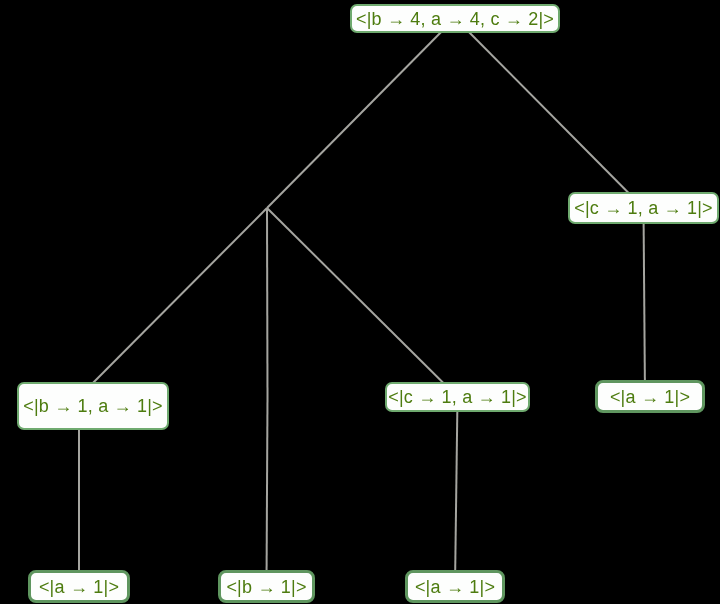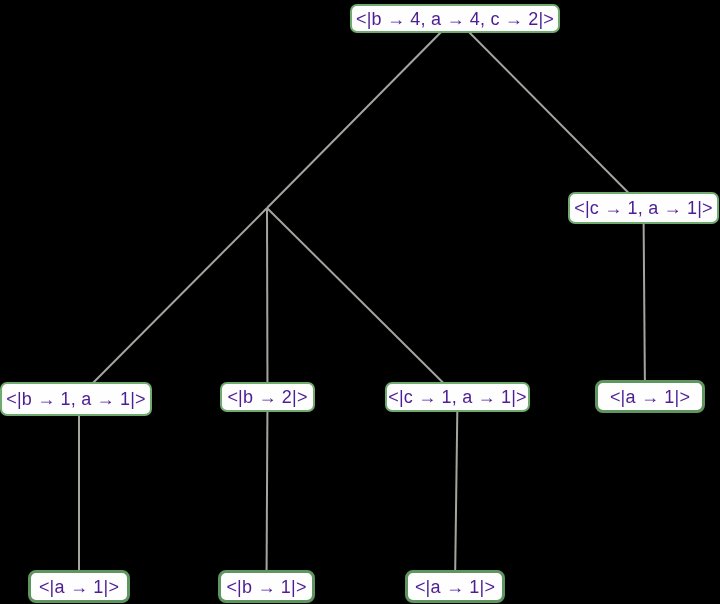--- a/index.html
+++ b/index.html
@@ -22,21 +22,21 @@
     width: 720px;
     height: 604px;
   }
   .node {
     position: absolute;
     box-sizing: border-box;
     display: flex;
     align-items: center;
     justify-content: center;
     background: #fdfefd;
-    color: #4c1d95;
+    color: #4d7c0f;
     font-size: 18px;
     line-height: 1;
     white-space: nowrap;
     letter-spacing: 0.2px;
   }
   .node.internal {
     border: 2px solid #6faa6f;
     border-radius: 7px;
   }
   .node.leaf {
@@ -59,23 +59,22 @@
     <line x1="79" y1="397" x2="79" y2="586" stroke="#a5a5a0" stroke-width="2"></line>
     <line x1="267.5" y1="397" x2="266.5" y2="586" stroke="#a5a5a0" stroke-width="2"></line>
     <line x1="457.5" y1="397" x2="455" y2="586" stroke="#a5a5a0" stroke-width="2"></line>
   </svg>
 
   <div class="node internal" style="left:350px; top:4px;   width:210px; height:29px">&lt;|b → 4, a → 4, c → 2|&gt;</div>
 
 
   <div class="node internal" style="left:568px; top:192px; width:151px; height:32px">&lt;|c → 1, a → 1|&gt;</div>
 
-  <div class="node internal" style="left:0;   top:382px; width:152px; height:34px">&lt;|b → 1, a → 1|&gt;</div>
+  <div class="node internal" style="left:17px;   top:382px; width:152px; height:48px">&lt;|b → 1, a → 1|&gt;</div>
 
-  <div class="node internal" style="left:220px; top:382px; width:95px;  height:30px">&lt;|b → 2|&gt;</div>
 
   <div class="node internal" style="left:385px; top:382px; width:145px; height:30px">&lt;|c → 1, a → 1|&gt;</div>
 
   <div class="node leaf" style="left:595px; top:380px; width:110px; height:33px">&lt;|a → 1|&gt;</div>
 
   <div class="node leaf" style="left:28px;  top:570px; width:102px; height:33px">&lt;|a → 1|&gt;</div>
 
   <div class="node leaf" style="left:218px; top:570px; width:97px;  height:33px">&lt;|b → 1|&gt;</div>
 
   <div class="node leaf" style="left:405px; top:570px; width:100px; height:33px">&lt;|a → 1|&gt;</div>

